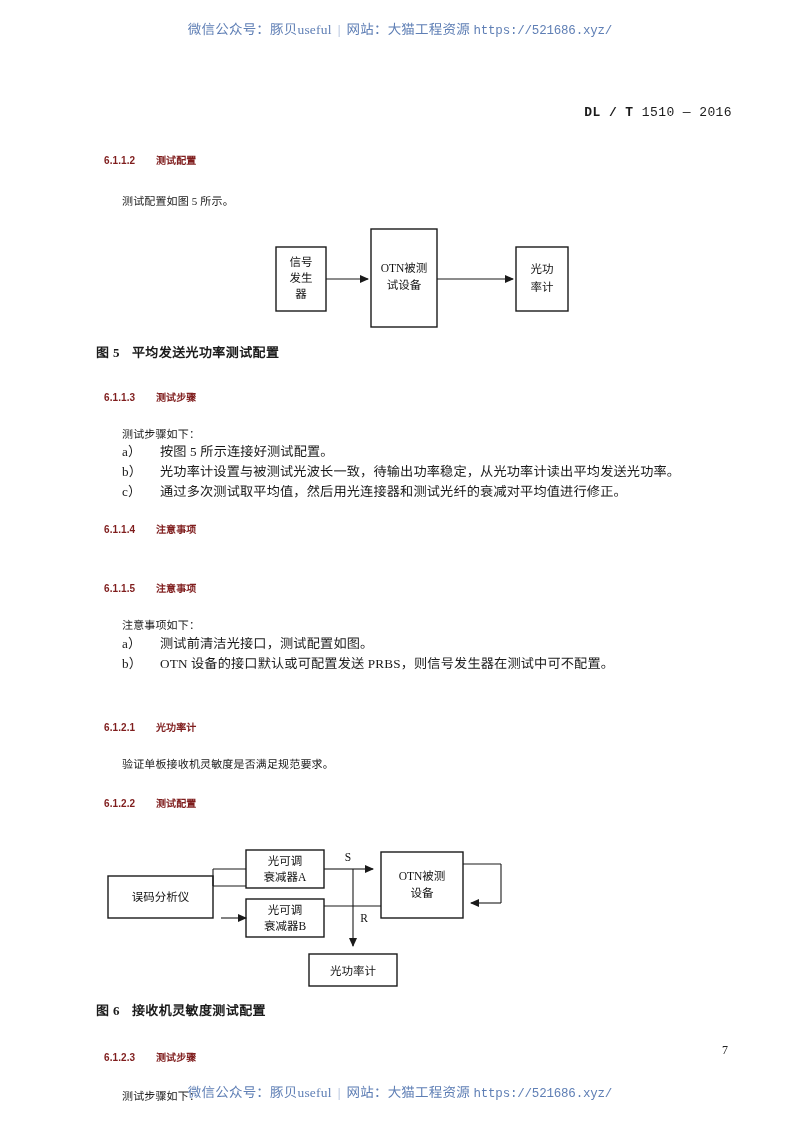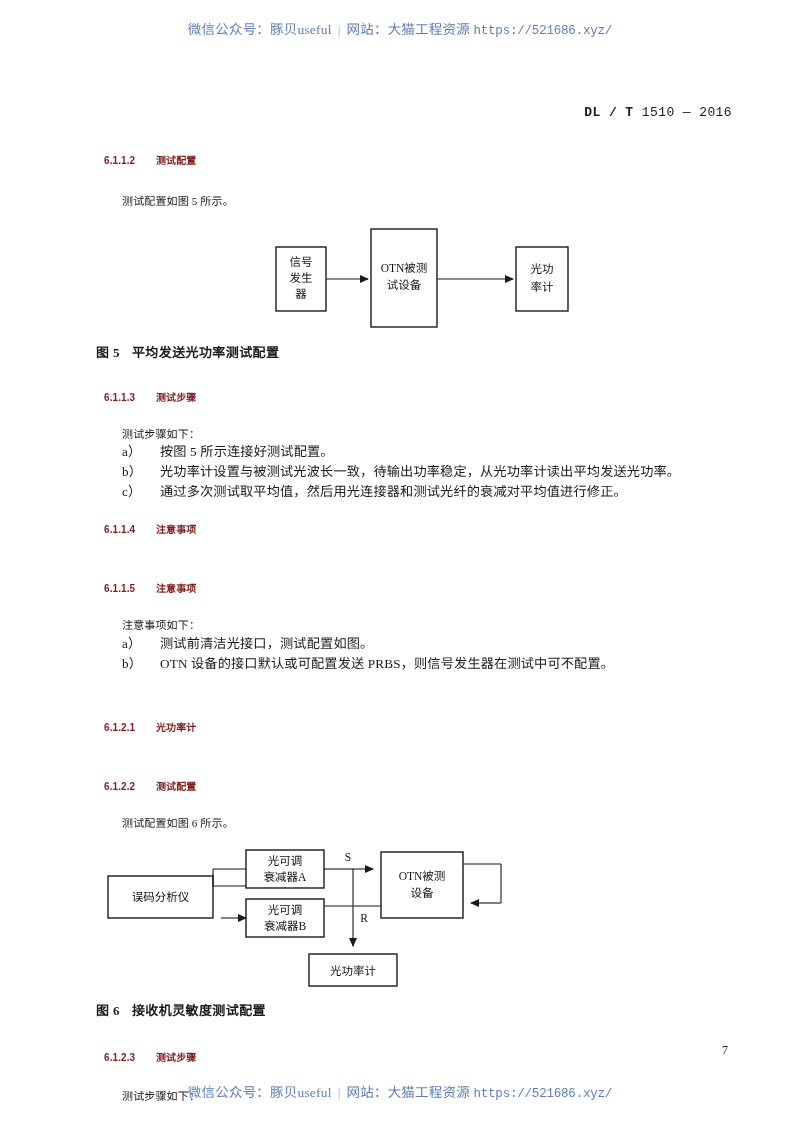--- a/index.html
+++ b/index.html
@@ -248,28 +248,28 @@
 
     <div class="sp-16"></div>
 
 
     <div class="sp-22"></div>
 
     <h3 class="clause">
       <span class="no">6.1.2.1</span><span>光功率计</span>
     </h3>
     <div class="sp-14"></div>
+    <p class="body">验证单板接收机灵敏度是否满足规范要求。</p>
 
     <div class="sp-14"></div>
 
     <h3 class="clause">
       <span class="no">6.1.2.2</span><span>测试配置</span>
     </h3>
     <div class="sp-14"></div>
-    <p class="body">测试配置如图 6 所示。</p>
 
     <div class="sp-10"></div>
 
     <div class="figure-wrap">
       <svg width="640" height="148" viewBox="0 0 640 148">
         <defs>
           <marker id="f6arrR" markerWidth="9" markerHeight="8" refX="8" refY="4" orient="auto" markerUnits="userSpaceOnUse">
             <path d="M0,0 L9,4 L0,8 z" fill="#1a1a1a"></path>
           </marker>
           <marker id="f6arrL" markerWidth="9" markerHeight="8" refX="8" refY="4" orient="auto" markerUnits="userSpaceOnUse">

